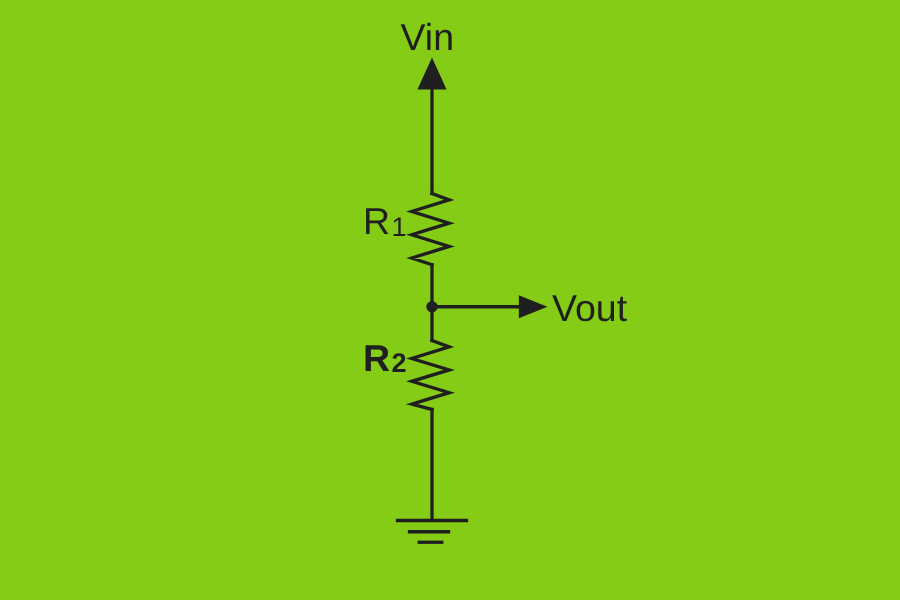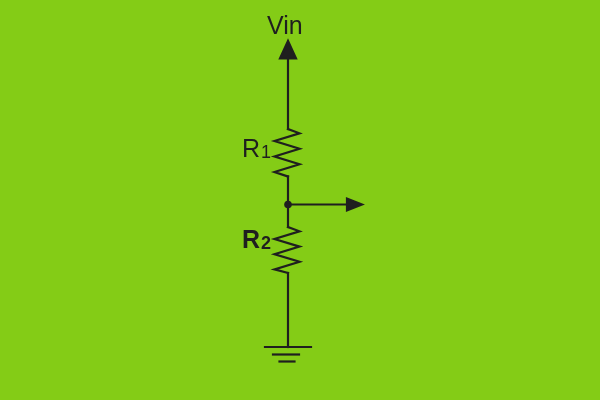--- a/index.html
+++ b/index.html
@@ -70,14 +70,15 @@
       </g>
     </g>
   </svg>
 
   <div class="label label-vin">Vin</div>
 
   <div class="label label-r1"><span>R</span><span class="sub">1</span></div>
 
   <div class="label label-r2"><span>R</span><span class="sub">2</span></div>
 
+  <div class="label label-vout">Vout</div>
 
 </div>
 
 </body></html>

